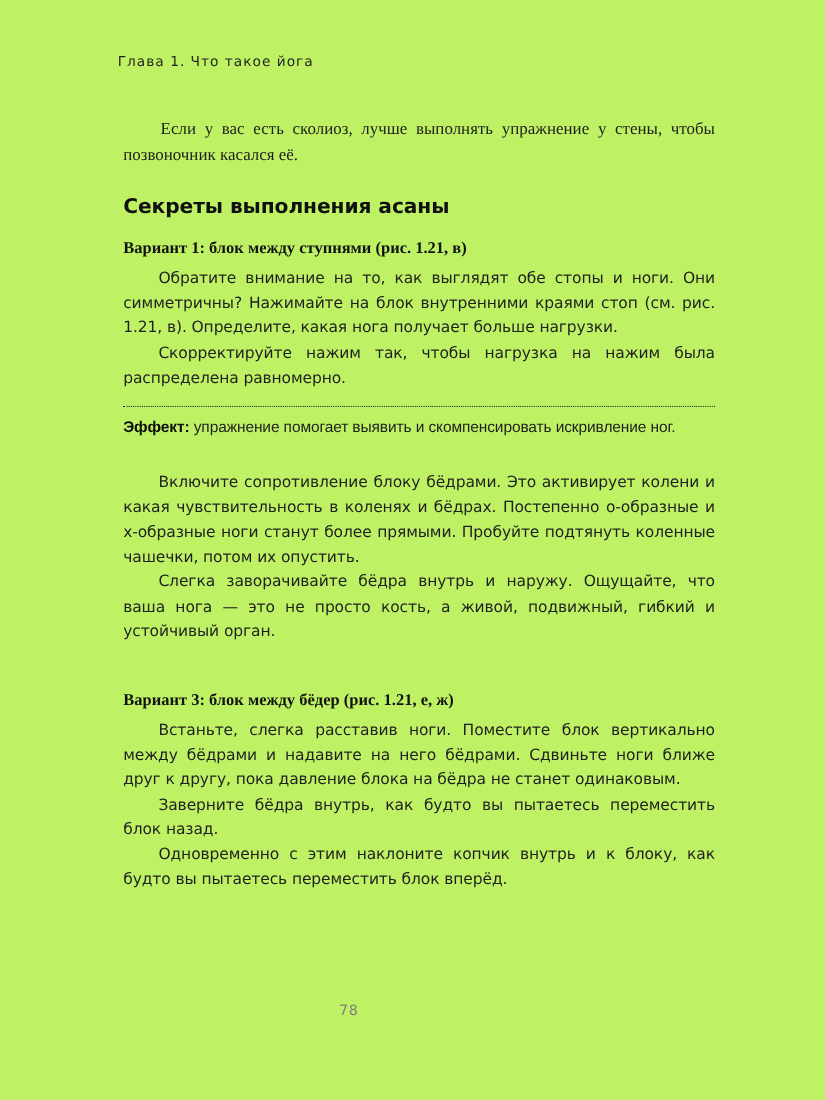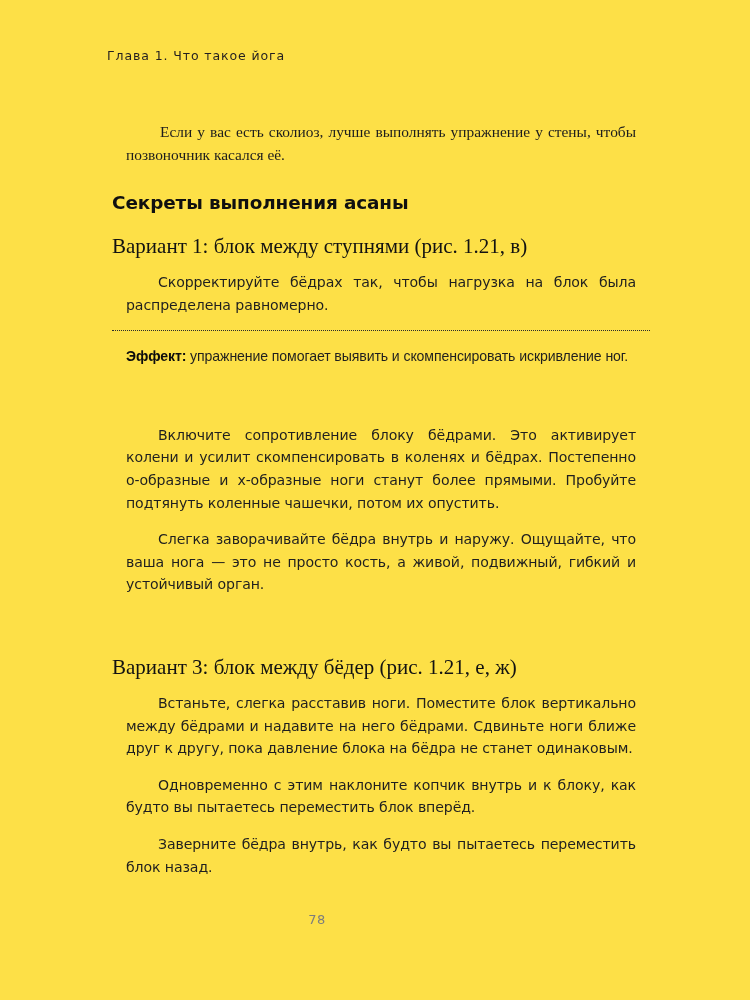--- a/index.html
+++ b/index.html
@@ -14,21 +14,21 @@
     font-family: "DejaVu Sans", sans-serif;
     color: #1a1a1a;
     overflow: hidden;
   }
 
   .page {
     position: absolute;
     left: 0; top: 0;
     width: 750px;
     height: 1000px;
-    background: #fde047;
+    background: #bef264;
   }
 
   
   .running-header {
     position: absolute;
     left: 107px;
     top: 48px;
     font-family: "DejaVu Sans", sans-serif;
     font-size: 12.5px;
     letter-spacing: 0.9px;
@@ -38,21 +38,21 @@
 
   
   .column {
     position: absolute;
     left: 112px;
     top: 106px;
     width: 538px;
   }
 
   p {
-    margin: 14px;
+    margin: 0;
     padding: 0;
   }
 
   .intro {
     font-family: "Liberation Serif", "DejaVu Serif", serif;
     font-size: 15.4px;
     line-height: 23px;
     text-align: justify;
     text-indent: 34px;
     color: #1d1d1d;
@@ -63,22 +63,22 @@
     font-family: "DejaVu Sans", sans-serif;
     font-weight: bold;
     font-size: 18.4px;
     line-height: 24px;
     letter-spacing: -0.1px;
     color: #101010;
   }
 
   .variant-title {
     font-family: "Liberation Serif", "DejaVu Serif", serif;
-    font-weight: normal;
-    font-size: 21px;
+    font-weight: bold;
+    font-size: 15px;
     line-height: 21px;
     color: #121212;
     margin-bottom: 5px;
   }
 
   .body-text {
     font-family: "DejaVu Sans", sans-serif;
     font-size: 14.1px;
     line-height: 22.6px;
     text-align: justify;
@@ -139,41 +139,42 @@
   <div class="running-header">Глава 1. Что такое йога</div>
 
   <div class="column">
 
     <p class="intro">Если у вас есть сколиоз, лучше выполнять упражнение у стены, чтобы позвоночник касался её.</p>
 
     <h2 class="section-title">Секреты выполнения асаны</h2>
 
     <div>
       <h3 class="variant-title">Вариант 1: блок между ступнями (рис. 1.21, в)</h3>
-      <p class="body-text indent">Скорректируйте бёдрах так, чтобы нагрузка на блок была распределена равномерно.</p>
+      <p class="body-text indent">Обратите внимание на то, как выглядят обе стопы и ноги. Они симметричны? Нажимайте на блок внутренними краями стоп (см. рис. 1.21, в). Определите, какая нога получает больше нагрузки.</p>
+      <p class="body-text indent">Скорректируйте нажим так, чтобы нагрузка на нажим была распределена равномерно.</p>
 
       <div class="effect-block">
         <div class="dotted-rule"></div>
         <p class="effect-text"><span class="effect-label">Эффект:</span><span> упражнение помогает выявить и скомпенсировать искривление ног.</span></p>
       </div>
     </div>
 
     <div class="block-spacer-large"></div>
 
     <div>
-      <p class="body-text indent">Включите сопротивление блоку бёдрами. Это активирует колени и усилит скомпенсировать в коленях и бёдрах. Постепенно о-образные и х-образные ноги станут более прямыми. Пробуйте подтянуть коленные чашечки, потом их опустить.</p>
+      <p class="body-text indent">Включите сопротивление блоку бёдрами. Это активирует колени и какая чувствительность в коленях и бёдрах. Постепенно о-образные и х-образные ноги станут более прямыми. Пробуйте подтянуть коленные чашечки, потом их опустить.</p>
       <p class="body-text indent">Слегка заворачивайте бёдра внутрь и наружу. Ощущайте, что ваша нога — это не просто кость, а живой, подвижный, гибкий и устойчивый орган.</p>
     </div>
 
     <div class="block-spacer-mid"></div>
 
     <div>
       <h3 class="variant-title">Вариант 3: блок между бёдер (рис. 1.21, е, ж)</h3>
       <p class="body-text indent">Встаньте, слегка расставив ноги. Поместите блок вертикально между бёдрами и надавите на него бёдрами. Сдвиньте ноги ближе друг к другу, пока давление блока на бёдра не станет одинаковым.</p>
+      <p class="body-text indent">Заверните бёдра внутрь, как будто вы пытаетесь переместить блок назад.</p>
       <p class="body-text indent">Одновременно с этим наклоните копчик внутрь и к блоку, как будто вы пытаетесь переместить блок вперёд.</p>
-      <p class="body-text indent">Заверните бёдра внутрь, как будто вы пытаетесь переместить блок назад.</p>
     </div>
 
   </div>
 
   <div class="folio">78</div>
 
 </div>
 
 </body></html>

